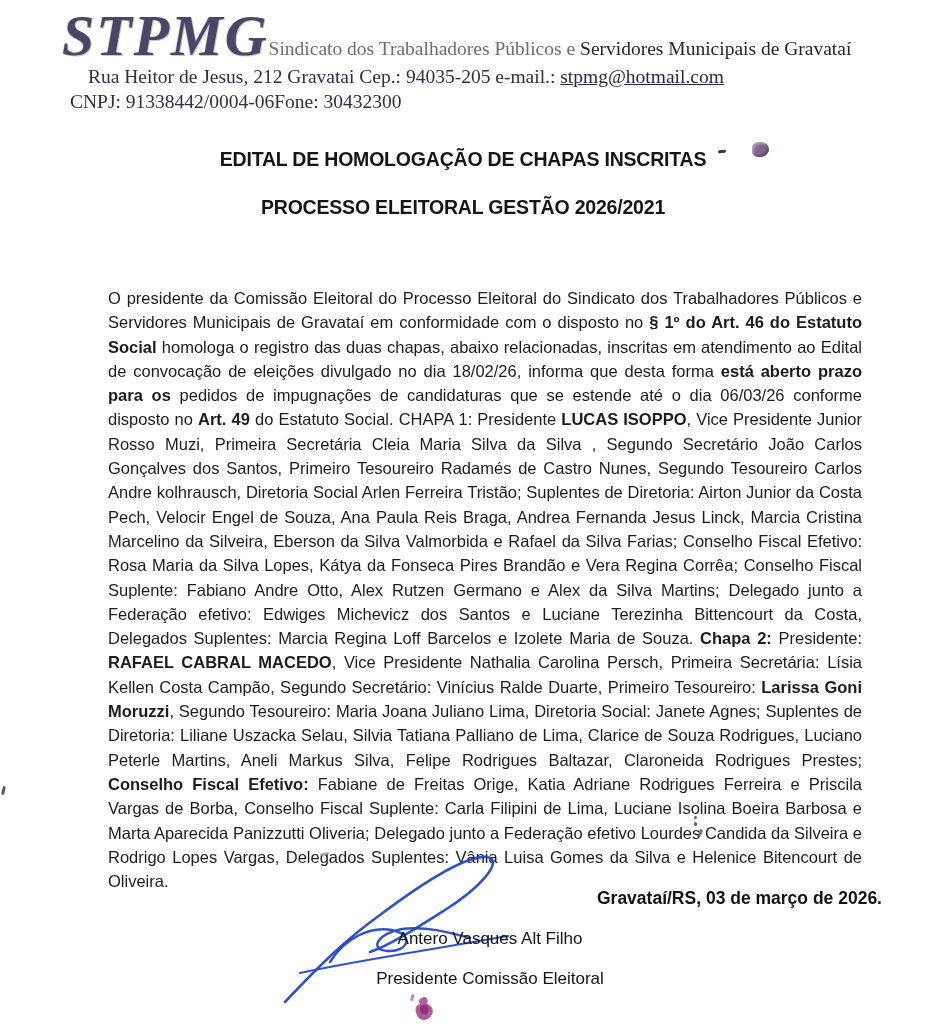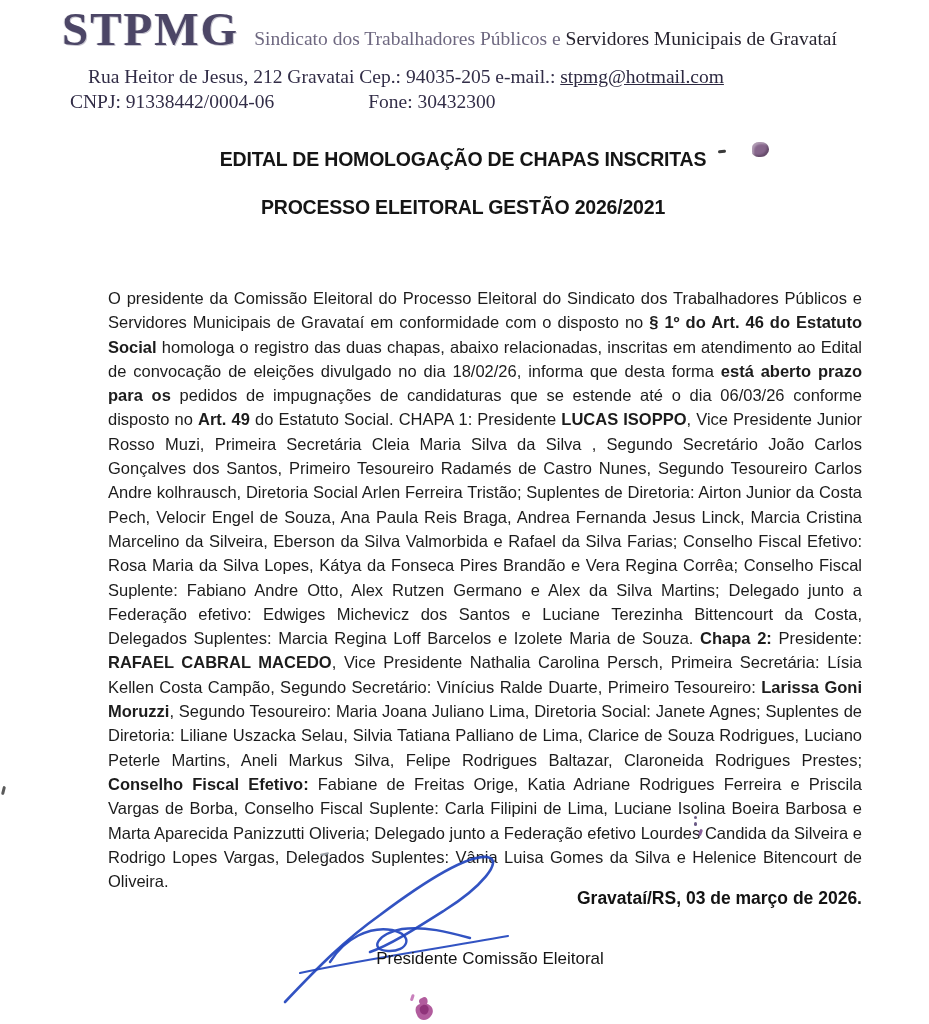--- a/index.html
+++ b/index.html
@@ -7,51 +7,52 @@
     width:929px;height:1024px;position:relative;overflow:hidden;
     background:#ffffff;
     font-family:"Liberation Sans","DejaVu Sans",sans-serif;
     color:#1d1d1d;
   }
 
   
   .logo-row{position:absolute;left:62px;top:2px;display:flex;align-items:baseline;white-space:nowrap;}
   .logo{
     font-family:"Liberation Serif","DejaVu Serif",serif;
-    font-weight:bold;font-size:47px;letter-spacing:2px;
+    font-weight:bold;font-size:58px;letter-spacing:2px;
     color:var(--logo-color,#4c4666);
     text-shadow:1px 1px 0 rgba(76,70,102,.30), -1px 0 0 rgba(76,70,102,.18);
+    font-style:italic;
   }
-  .tagline{margin-left:15px;font-family:"Liberation Serif","DejaVu Serif",serif;font-size:19.5px;}
+  .tagline{font-family:"Liberation Serif","DejaVu Serif",serif;font-size:19.5px;}
   .tagline .t1{color:#6e6880;}
   .tagline .t2{color:#26232f;}
   .address-line{position:absolute;left:88px;top:66px;font-family:"Liberation Serif","DejaVu Serif",serif;
     font-size:19.5px;color:#322d47;white-space:nowrap;}
   .email{text-decoration:underline;color:#2c2840;}
   .cnpj-line{position:absolute;left:70px;top:91px;font-family:"Liberation Serif","DejaVu Serif",serif;
     font-size:19.5px;color:#322d47;white-space:nowrap;}
-  .phone{margin-left:94px;}
+  .phone{}
 
   
   .doc-title{position:absolute;left:0;width:926px;text-align:center;font-weight:bold;
     font-size:19.5px;color:#151515;letter-spacing:-0.2px;white-space:nowrap;}
   .doc-title.l1{top:148px;}
   .doc-title.l2{top:196px;}
 
   
   .body-par{
     position:absolute;left:108px;top:286px;width:754px;
     font-size:16.5px;line-height:24.3px;color:#1c1c1c;
     text-align:justify;
   }
   .body-par span.b{font-weight:bold;}
 
   
   .date-line{position:absolute;left:0;top:888px;width:862px;text-align:right;
-    font-size:17.5px;font-weight:bold;color:#131313;white-space:nowrap;}
+    font-size:17.5px;font-weight:bold;color:#131313;white-space:nowrap;padding-left:20px;}
   .signer{position:absolute;left:360px;top:929px;width:260px;text-align:center;
     font-size:17px;color:#141414;}
   .signer .role{margin-top:20px;}
 
   
   .sig-svg{position:absolute;left:260px;top:840px;width:280px;height:184px;}
   .sig{stroke:var(--sig-color,#2144bd);fill:none;stroke-linecap:round;opacity:.92;}
   .stain-purple{position:absolute;left:752px;top:142px;width:17px;height:15px;
     background:var(--stain-purple,#76517c);border-radius:46% 54% 58% 42%;opacity:.88;
     box-shadow:inset 2px 2px 2px rgba(255,255,255,.35), inset -2px -2px 2px rgba(40,20,45,.45);}
@@ -86,20 +87,21 @@
 
 <div class="date-line">Gravataí/RS, 03 de março de 2026.</div>
 
 <svg class="sig-svg" viewBox="0 0 280 184" xmlns="http://www.w3.org/2000/svg" aria-hidden="true">
   <path class="sig" stroke-width="2.6" d="M25 162 C60 125, 85 100, 120 75 C160 45, 205 15, 227 17 C245 20, 220 48, 185 70 C155 89, 130 105, 110 112"></path>
   <path class="sig" stroke-width="2.4" d="M70 122 C85 98, 110 86, 132 90 C155 95, 148 112, 128 111 C108 110, 118 93, 142 89 C165 86, 188 92, 210 98"></path>
   <path class="sig" stroke-width="2.2" d="M40 133 C100 120, 170 110, 248 96"></path>
 </svg>
 
 <div class="signer">
+  <div class="name">Antero Vasques Alt Filho</div>
   <div class="role">Presidente Comissão Eleitoral</div>
 </div>
 
 <svg class="stain-pink-svg" viewBox="0 0 34 30" xmlns="http://www.w3.org/2000/svg" aria-hidden="true">
   <path d="M12 4 C16 1 19 6 17 10 C22 11 25 17 21 22 C17 28 9 27 7 21 C4 15 6 11 10 10 C8 7 9 5 12 4 Z" fill="var(--stain-pink,#a84a92)" opacity="0.9"></path>
   <path d="M13 11 C17 10 20 14 18 18 C16 22 11 21 10 17 C9 13 11 12 13 11 Z" fill="#8c3077" opacity="0.9"></path>
   <rect x="1" y="0" width="3" height="7" rx="1.5" transform="rotate(18 2 3)" fill="#c06ab0" opacity="0.85"></rect>
 </svg>
 
 <div class="mark m1"></div>

